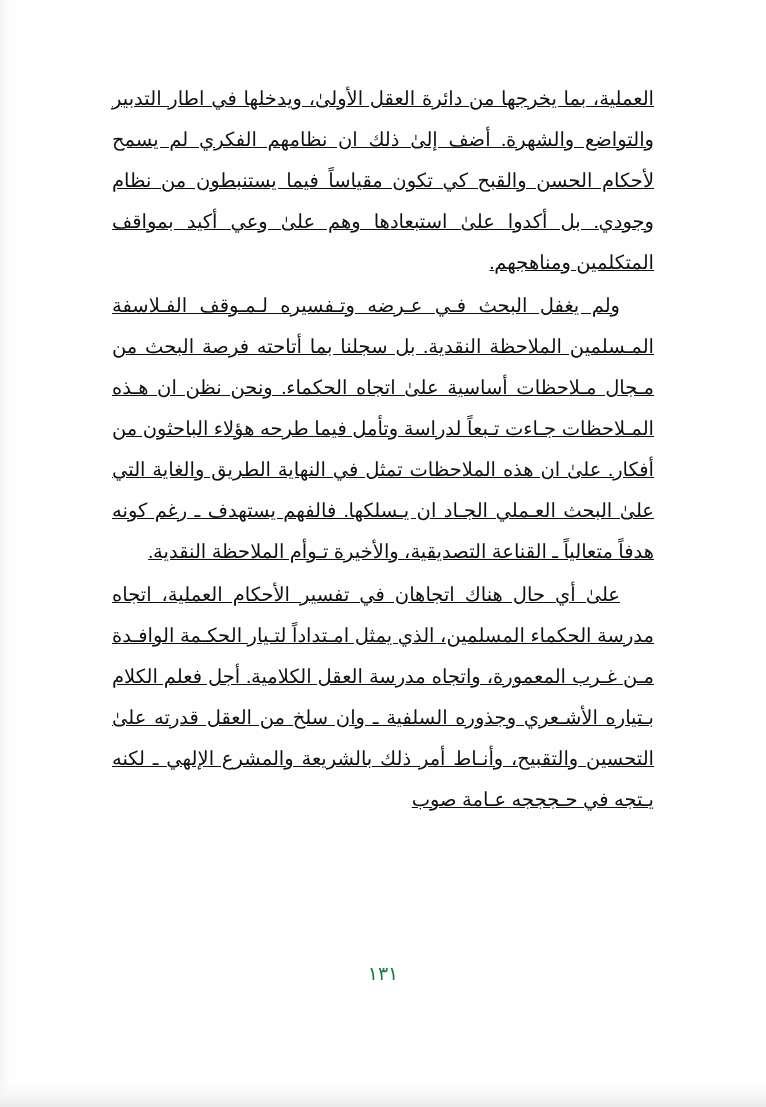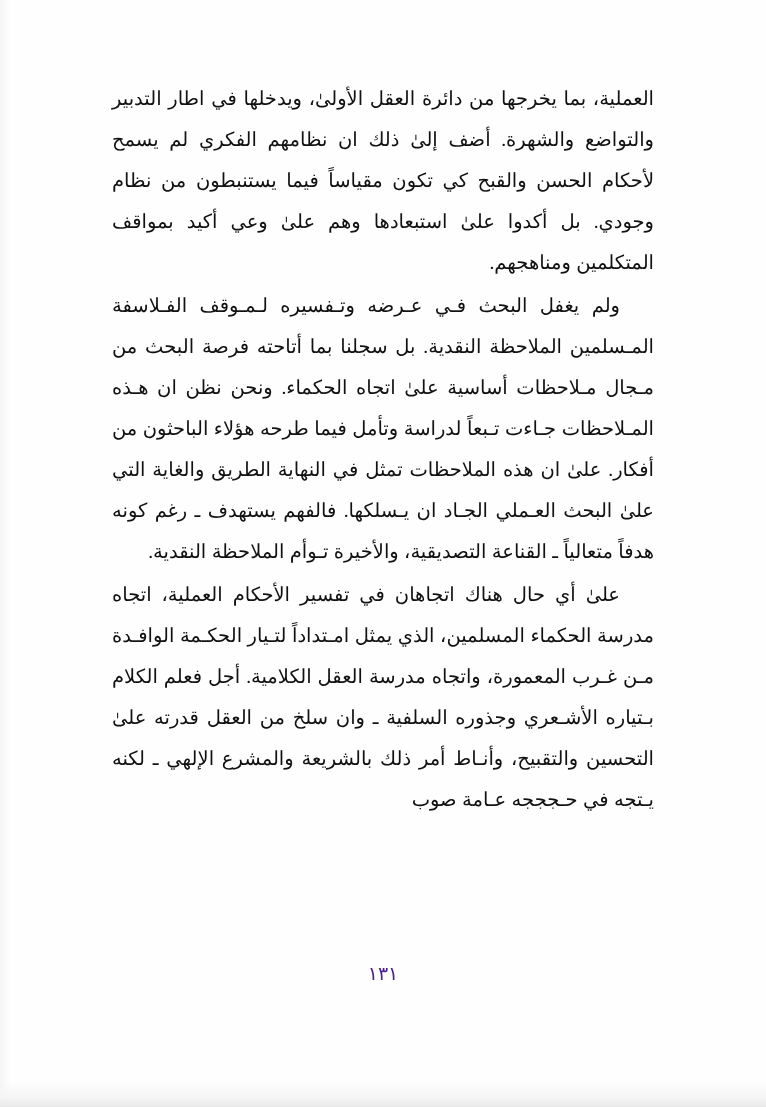--- a/index.html
+++ b/index.html
@@ -23,20 +23,21 @@
     height: 1107px;
     background: #fefefe;
   }
   .page-body {
     position: absolute;
     top: 78px;
     right: 112px;
     left: 112px;
     direction: rtl;
     text-align: justify;
+    text-decoration: underline;
   }
   .para {
     margin: 0 0 2px 0;
     font-size: 19.5px;
     line-height: 41px;
     text-align: justify;
     text-justify: inter-word;
     letter-spacing: 0px;
     word-spacing: 0.5px;
   }
@@ -47,21 +48,21 @@
     text-indent: 0;
   }
   .page-number {
     position: absolute;
     top: 962px;
     left: 0;
     right: 0;
     text-align: center;
     font-size: 19px;
     font-family: "Liberation Serif", "DejaVu Serif", serif;
-    color: #4c1d95;
+    color: #15803d;
     letter-spacing: 1px;
   }
   
   .scan-edge-bottom {
     position: absolute;
     left: 0;
     right: 0;
     bottom: 0;
     height: 26px;
     background: linear-gradient(to bottom, rgba(255,255,255,0) 0%, rgba(245,245,245,0.9) 60%, rgba(232,232,232,1) 100%);

